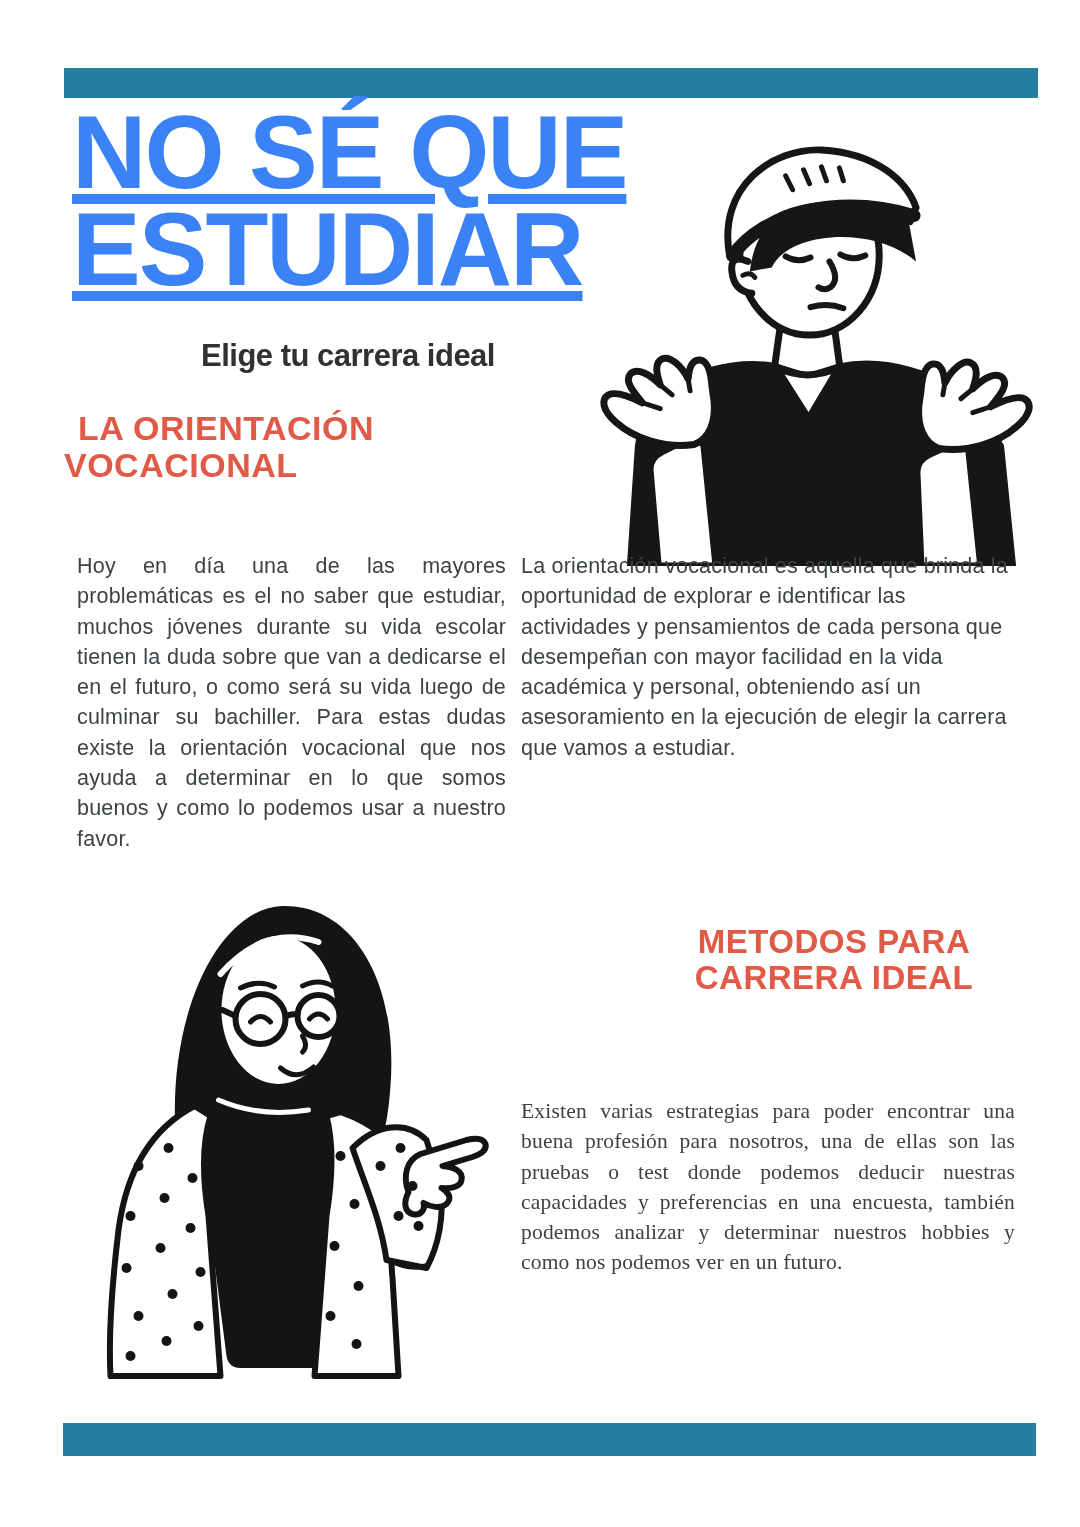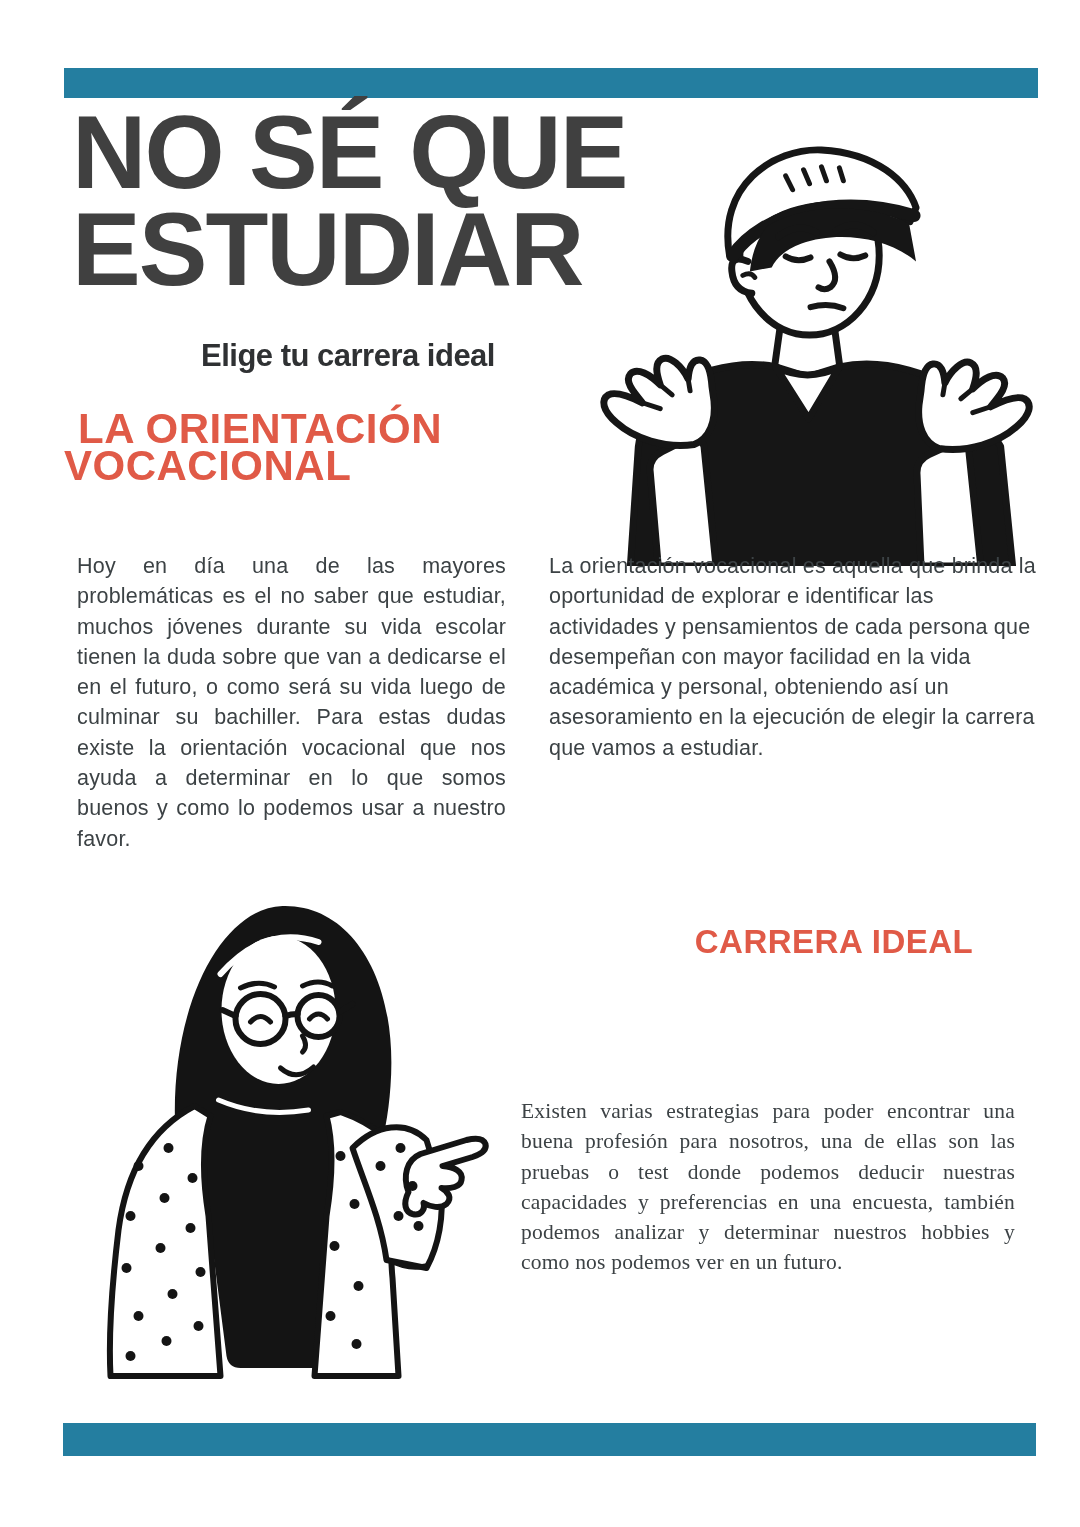--- a/index.html
+++ b/index.html
@@ -9,60 +9,61 @@
     background:#ffffff;
     overflow:hidden;
     font-family:"Liberation Sans", sans-serif;
   }
   .bar{position:absolute;background:#247ea0;}
   .bar.top{left:64px;top:68px;width:974px;height:30px;}
   .bar.bottom{left:63px;top:1423px;width:973px;height:33px;}
 
   .title{
     position:absolute;left:72px;top:104px;width:700px;
-    color:#404040;
+    color:#3b82f6;
     font-weight:800;
     font-size:103px;
     line-height:97px;
     letter-spacing:-2px;
+    text-decoration:underline;
   }
   .subtitle{
     position:absolute;left:110px;top:338px;width:476px;
     text-align:center;
     color:#2f3133;
     font-weight:700;
     font-size:31px;
     letter-spacing:-0.5px;
   }
   .red-heading{
     color:#e05a47;
     font-weight:800;
     position:absolute;
   }
   .red-heading .ln{display:block;}
   .heading-orientacion{
     left:64px;top:410px;
-    font-size:42px;line-height:37px;letter-spacing:0.5px;
+    font-size:34px;line-height:37px;letter-spacing:0.5px;
   }
   .heading-orientacion .ln1{padding-left:14px;}
   .heading-metodos{
     left:656px;top:924px;width:356px;
     text-align:center;
     font-size:33px;line-height:36px;letter-spacing:0.5px;
   }
   .body-text{
     position:absolute;
     color:#3c4245;
     font-size:21.5px;
     line-height:30.3px;
     letter-spacing:0.2px;
   }
   .body-text p{margin:0;}
   .col-left{left:77px;top:551px;width:429px;text-align:justify;}
-  .col-right{left:521px;top:551px;width:494px;text-align:left;margin-left:28px;}
+  .col-right{left:521px;top:551px;width:494px;text-align:left;}
   .para-metodos{left:521px;top:1096px;width:494px;text-align:justify;font-family:Liberation Serif, serif;}
 
   .illus{position:absolute;}
   .illus-shrug{left:588px;top:138px;width:458px;height:428px;}
   .illus-woman{left:66px;top:886px;width:445px;height:500px;}
   svg{display:block;width:100%;height:100%;}
 </style>
 </head>
 <body>
 
@@ -113,20 +114,21 @@
 
   <div class="body-text col-left">
     <p>Hoy en día una de las mayores problemáticas es el no saber que estudiar, muchos jóvenes durante su vida escolar tienen la duda sobre que van a dedicarse el en el futuro, o como será su vida luego de culminar su bachiller. Para estas dudas existe la orientación vocacional que nos ayuda a determinar en lo que somos buenos y como lo podemos usar a nuestro favor.</p>
   </div>
 
   <div class="body-text col-right">
     <p>La orientación vocacional es aquella que brinda la oportunidad de explorar e identificar las actividades y pensamientos de cada persona que desempeñan con mayor facilidad en la vida académica y personal, obteniendo así un asesoramiento en la ejecución de elegir la carrera que vamos a estudiar.</p>
   </div>
 
   <div class="red-heading heading-metodos">
+    <span class="ln">METODOS PARA</span>
     <span class="ln">CARRERA IDEAL</span>
   </div>
 
   <div class="body-text para-metodos">
     <p>Existen varias estrategias para poder encontrar una buena profesión para nosotros, una de ellas son las pruebas o test donde podemos deducir nuestras capacidades y preferencias en una encuesta, también podemos analizar y determinar nuestros hobbies y como nos podemos ver en un futuro.</p>
   </div>
 
   <div class="illus illus-woman">
     <svg viewBox="0 0 440 500">
       <g stroke="#141414" stroke-width="6" stroke-linecap="round" stroke-linejoin="round" fill="none">

